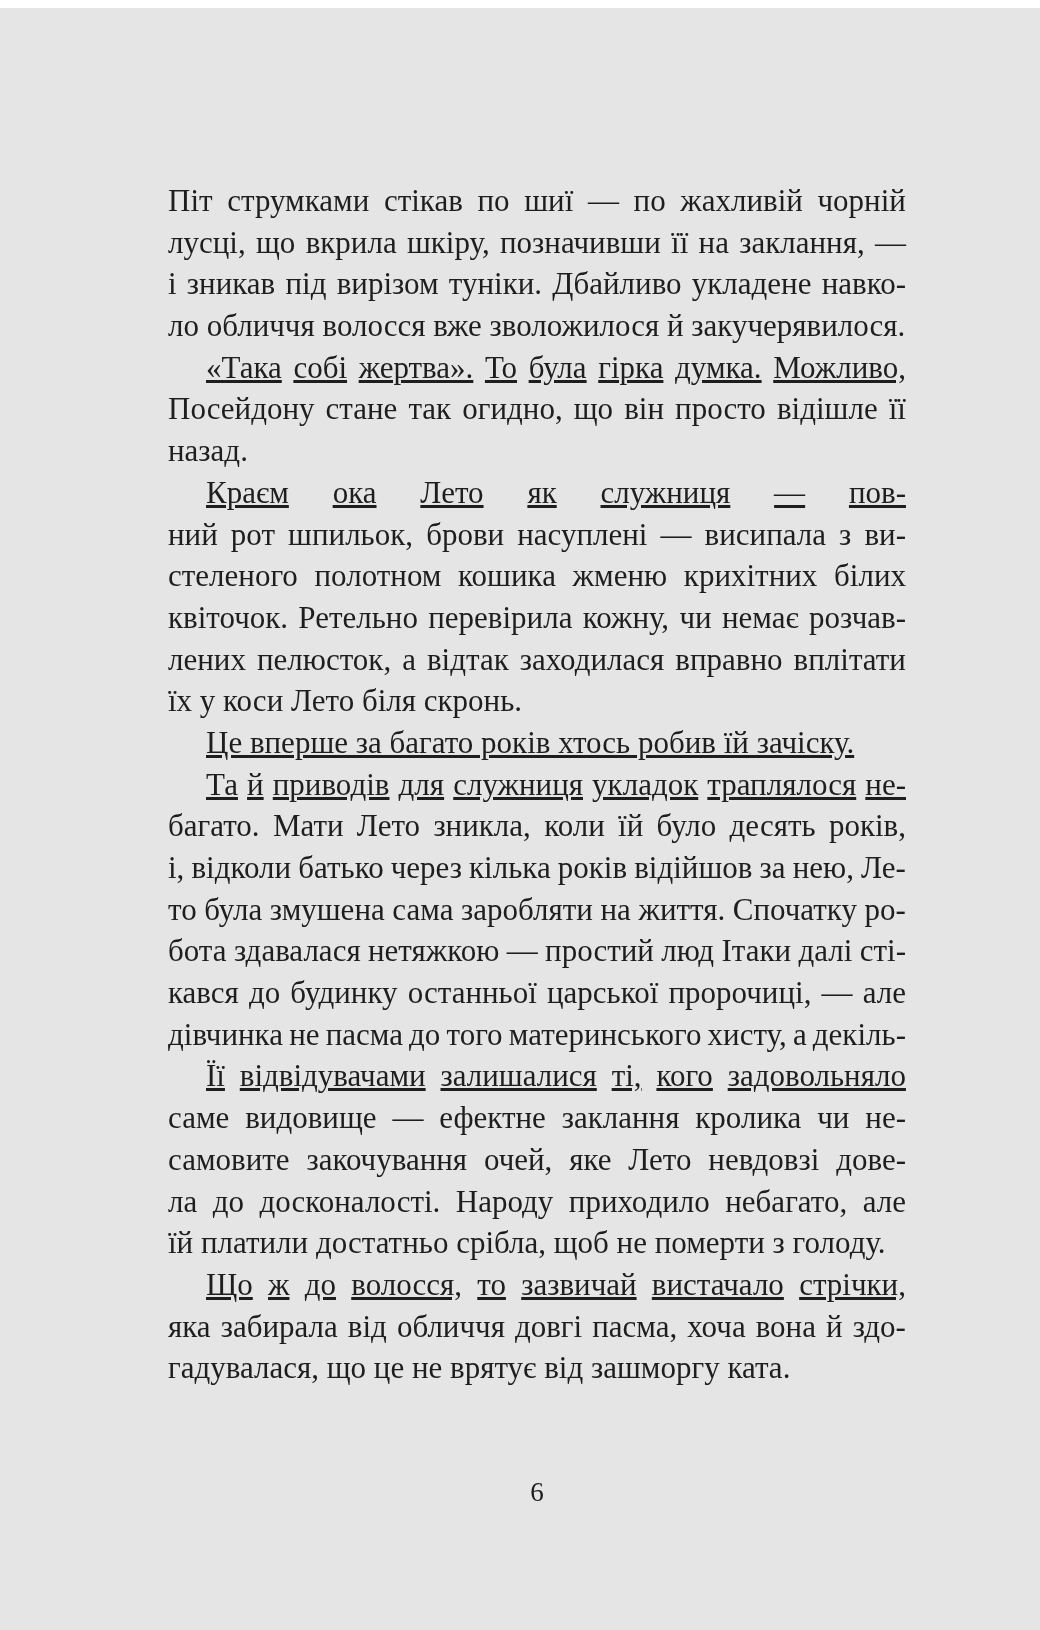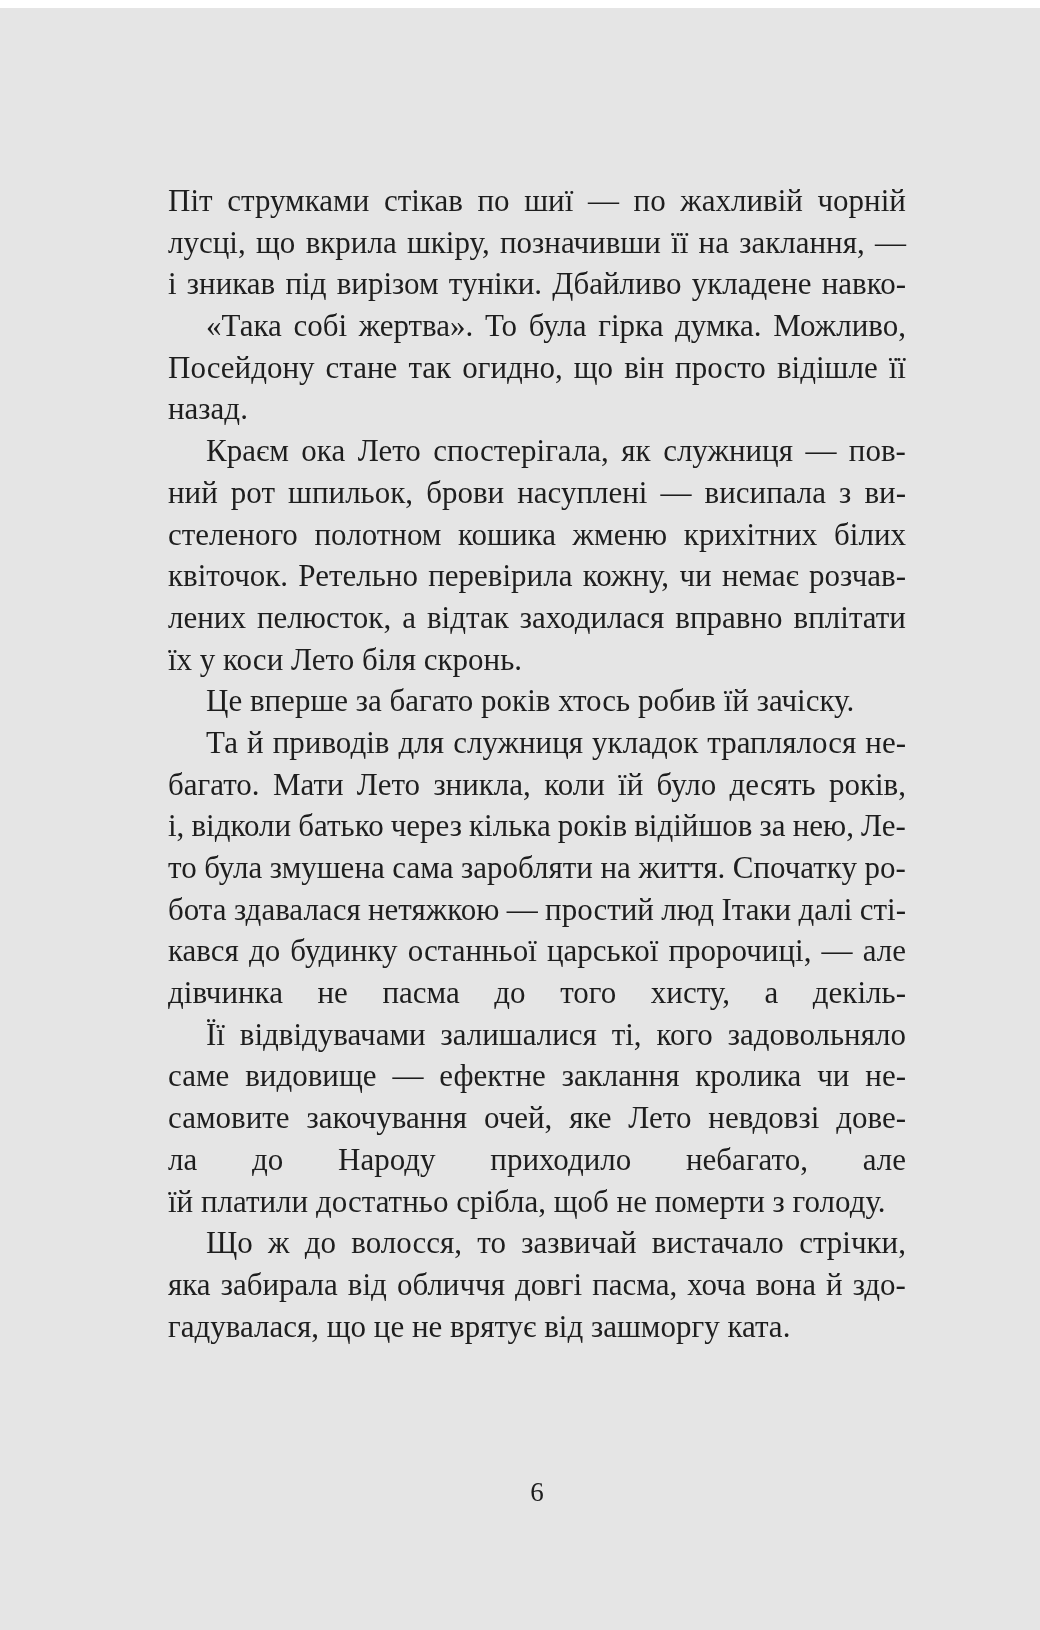--- a/index.html
+++ b/index.html
@@ -30,21 +30,21 @@
   .line {
     height: 41.7px;
     line-height: 41.7px;
     white-space: nowrap;
   }
   .line.justify {
     display: flex;
     flex-wrap: nowrap;
     justify-content: space-between;
   }
-  .line.indent { padding-left: 38px; }
+  .line.indent { padding-left: 38px; text-decoration: underline; }
   .folio {
     position: absolute;
     left: 168px;
     top: 1466px;
     width: 738px;
     text-align: center;
     font-size: 27px;
     line-height: 36px;
     color: #1e1e1e;
   }
@@ -80,20 +80,21 @@
         <div class="line justify">
           <span>і</span>
           <span>зникав</span>
           <span>під</span>
           <span>вирізом</span>
           <span>туніки.</span>
           <span>Дбайливо</span>
           <span>укладене</span>
           <span>навко-</span>
         </div>
+        <div class="line plain">ло обличчя волосся вже зволожилося й закучерявилося.</div>
       </div>
       <div class="paragraph">
         <div class="line indent justify">
           <span>«Така</span>
           <span>собі</span>
           <span>жертва».</span>
           <span>То</span>
           <span>була</span>
           <span>гірка</span>
           <span>думка.</span>
@@ -110,21 +111,20 @@
           <span>відішле</span>
           <span>її</span>
         </div>
         <div class="line plain">назад.</div>
       </div>
       <div class="paragraph">
         <div class="line indent justify">
           <span>Краєм</span>
           <span>ока</span>
           <span>Лето</span>
-          <span>спостерігала,</span>
           <span>як</span>
           <span>служниця</span>
           <span>—</span>
           <span>пов-</span>
         </div>
         <div class="line justify">
           <span>ний</span>
           <span>рот</span>
           <span>шпильок,</span>
           <span>брови</span>
@@ -230,20 +230,21 @@
           <span>пророчиці,</span>
           <span>—</span>
           <span>але</span>
         </div>
         <div class="line justify">
           <span>дівчинка</span>
           <span>не</span>
           <span>пасма</span>
           <span>до</span>
           <span>того</span>
+          <span>материнського</span>
           <span>хисту,</span>
           <span>а</span>
           <span>декіль-</span>
         </div>
       </div>
       <div class="paragraph">
         <div class="line indent justify">
           <span>Її</span>
           <span>відвідувачами</span>
           <span>залишалися</span>
@@ -266,20 +267,21 @@
           <span>закочування</span>
           <span>очей,</span>
           <span>яке</span>
           <span>Лето</span>
           <span>невдовзі</span>
           <span>дове-</span>
         </div>
         <div class="line justify">
           <span>ла</span>
           <span>до</span>
+          <span>досконалості.</span>
           <span>Народу</span>
           <span>приходило</span>
           <span>небагато,</span>
           <span>але</span>
         </div>
         <div class="line plain">їй платили достатньо срібла, щоб не померти з голоду.</div>
       </div>
       <div class="paragraph">
         <div class="line indent justify">
           <span>Що</span>

